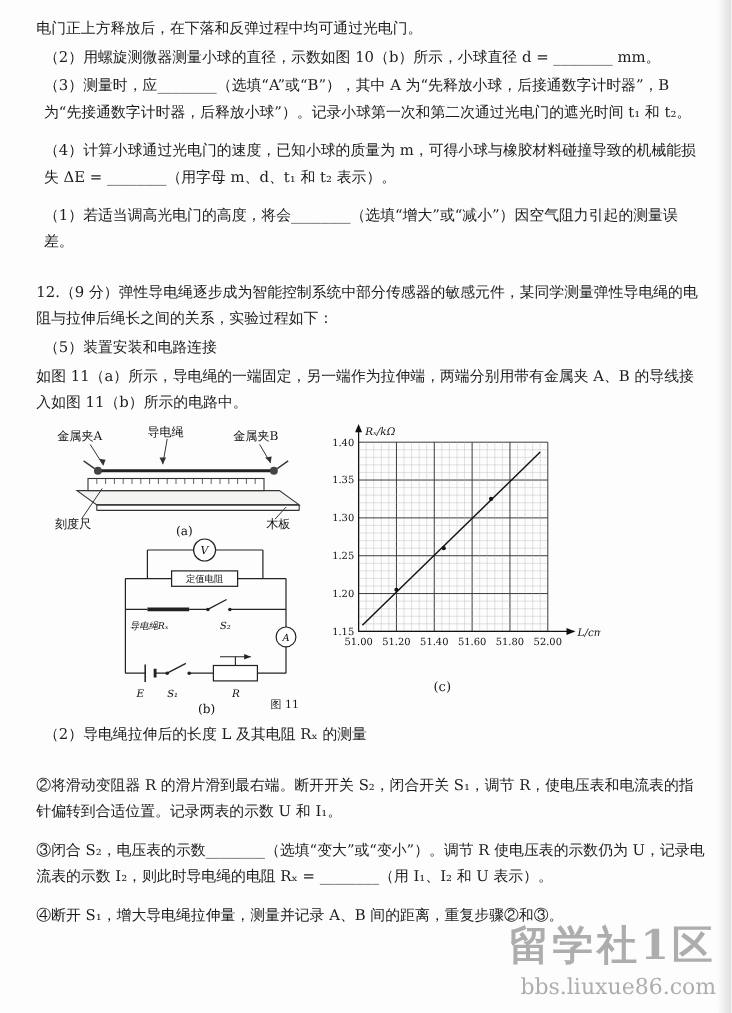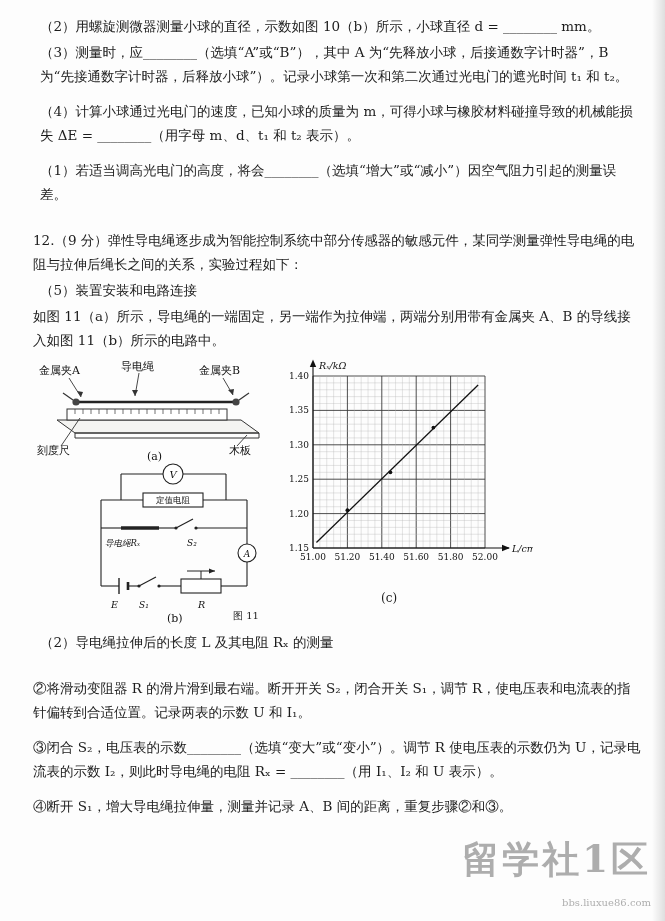--- a/index.html
+++ b/index.html
@@ -9,39 +9,40 @@
     font-family:"DejaVu Serif","Liberation Serif",serif;
     color:#1c1c1c;
     position:relative;
     overflow:hidden;
   }
   .page{padding:14px 22px 0 33px;font-size:13.5px;line-height:24px;}
   .para{margin:0 0 2px 0;}
   .ind{padding-left:7px;}
   .gap{margin-top:11px;}
   .gap-sm{margin-top:22px;}
-  .figure{position:relative;height:268px;margin:6px 0 4px 0;}
+  .figure{position:relative;height:268px;margin:6px 0 4px 13px;}
   .figure svg{position:absolute;}
   #fig-a{left:4px;top:2px;}
   #fig-b{left:48px;top:100px;}
   #chart-wrap{position:absolute;left:238px;top:0;}
   .fig-tag-c{position:absolute;left:348px;top:228px;font-size:12px;}
   .fig-caption{position:absolute;left:200px;top:246px;font-size:10px;}
   svg text{font-family:"DejaVu Serif","Liberation Serif",serif;fill:#111;}
   .watermark{position:absolute;right:14px;bottom:12px;text-align:right;color:#9a9a9a;opacity:.8;line-height:1.2;}
   .wm1{font-size:37px;font-weight:bold;letter-spacing:3px;text-align:right;}
-  .wm2{font-size:10px;margin-top:16px;}
+  .wm2{font-size:20px;margin-top:4px;}
   .edge-shadow{position:absolute;top:0;right:0;width:13px;height:100%;
     background:linear-gradient(to right,rgba(0,0,0,0),rgba(0,0,0,0.12));pointer-events:none;}
 </style>
 </head>
 <body>
 
 <div class="page">
 
+  <p class="para">电门正上方释放后，在下落和反弹过程中均可通过光电门。</p>
   <p class="para ind">（2）用螺旋测微器测量小球的直径，示数如图 10（b）所示，小球直径 d = ________ mm。</p>
   <p class="para ind">（3）测量时，应________（选填“A”或“B”），其中 A 为“先释放小球，后接通数字计时器”，B 为“先接通数字计时器，后释放小球”）。记录小球第一次和第二次通过光电门的遮光时间 t₁ 和 t₂。</p>
   <p class="para ind gap">（4）计算小球通过光电门的速度，已知小球的质量为 m，可得小球与橡胶材料碰撞导致的机械能损失 ΔE = ________（用字母 m、d、t₁ 和 t₂ 表示）。</p>
   <p class="para ind gap">（1）若适当调高光电门的高度，将会________（选填“增大”或“减小”）因空气阻力引起的测量误差。</p>
   <p class="para gap-sm">12.（9 分）弹性导电绳逐步成为智能控制系统中部分传感器的敏感元件，某同学测量弹性导电绳的电阻与拉伸后绳长之间的关系，实验过程如下：</p>
   <p class="para ind">（5）装置安装和电路连接</p>
   <p class="para">如图 11（a）所示，导电绳的一端固定，另一端作为拉伸端，两端分别用带有金属夹 A、B 的导线接入如图 11（b）所示的电路中。</p>
 
   <div class="figure">
 

